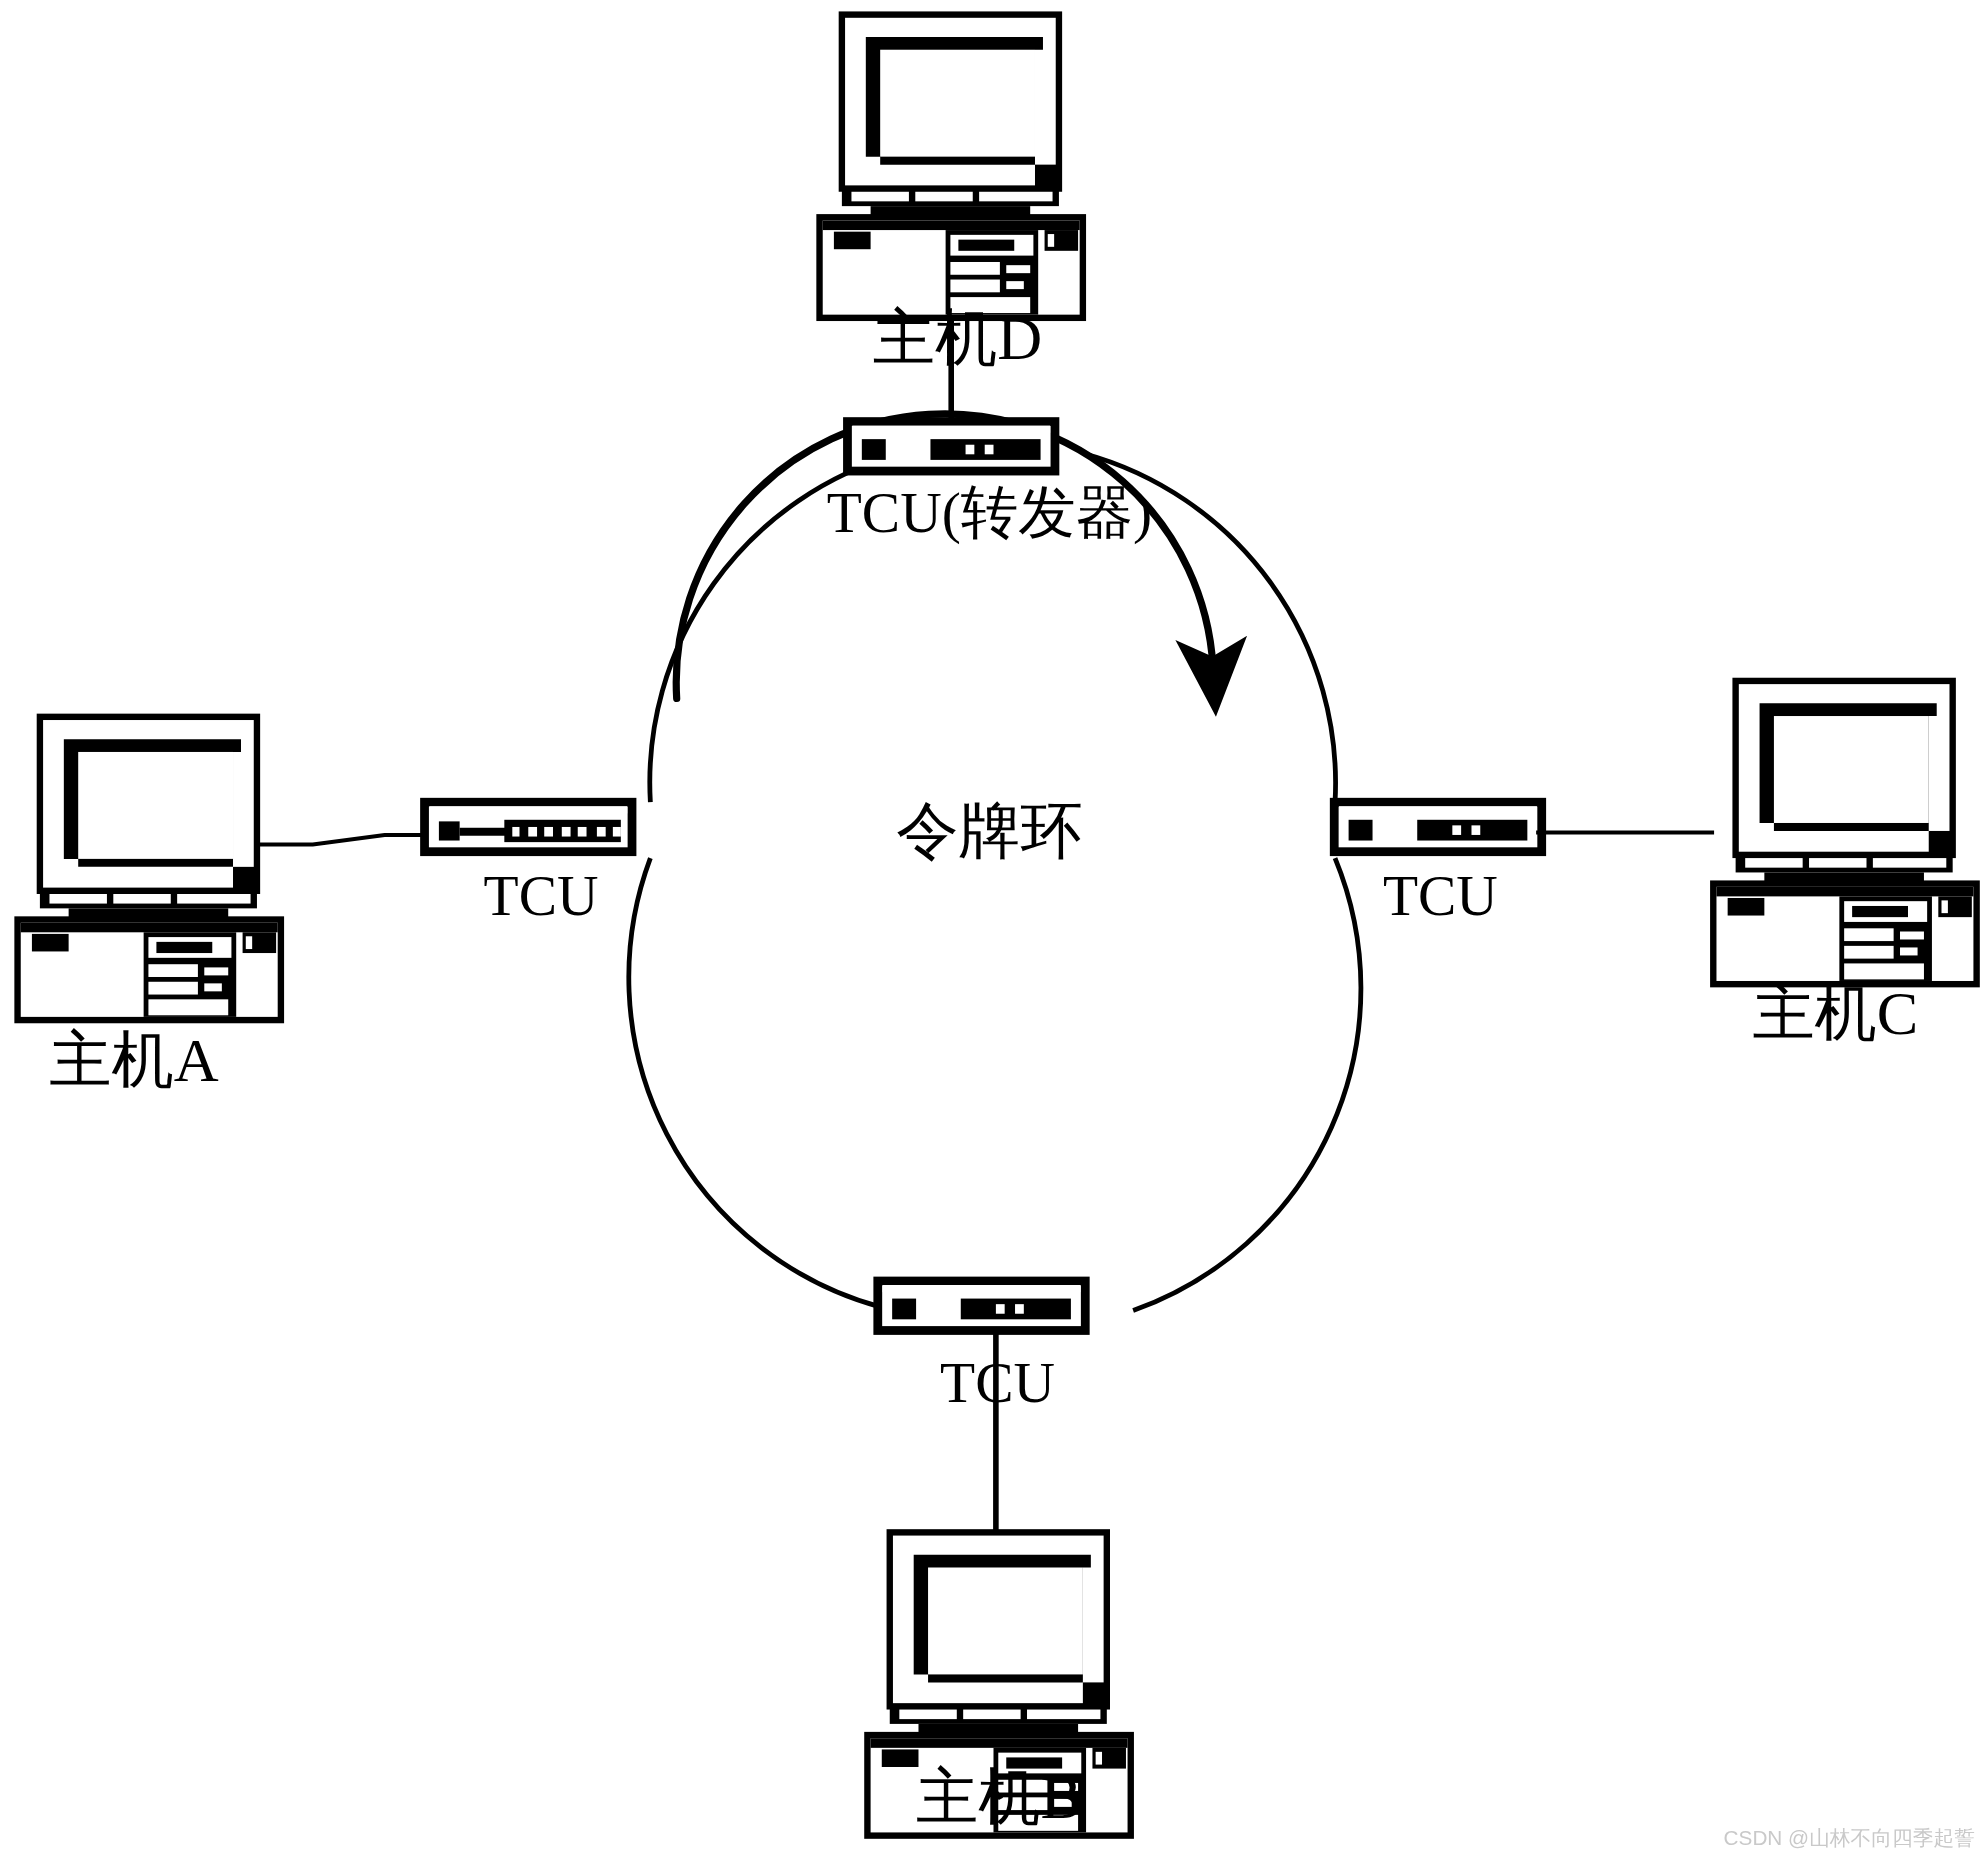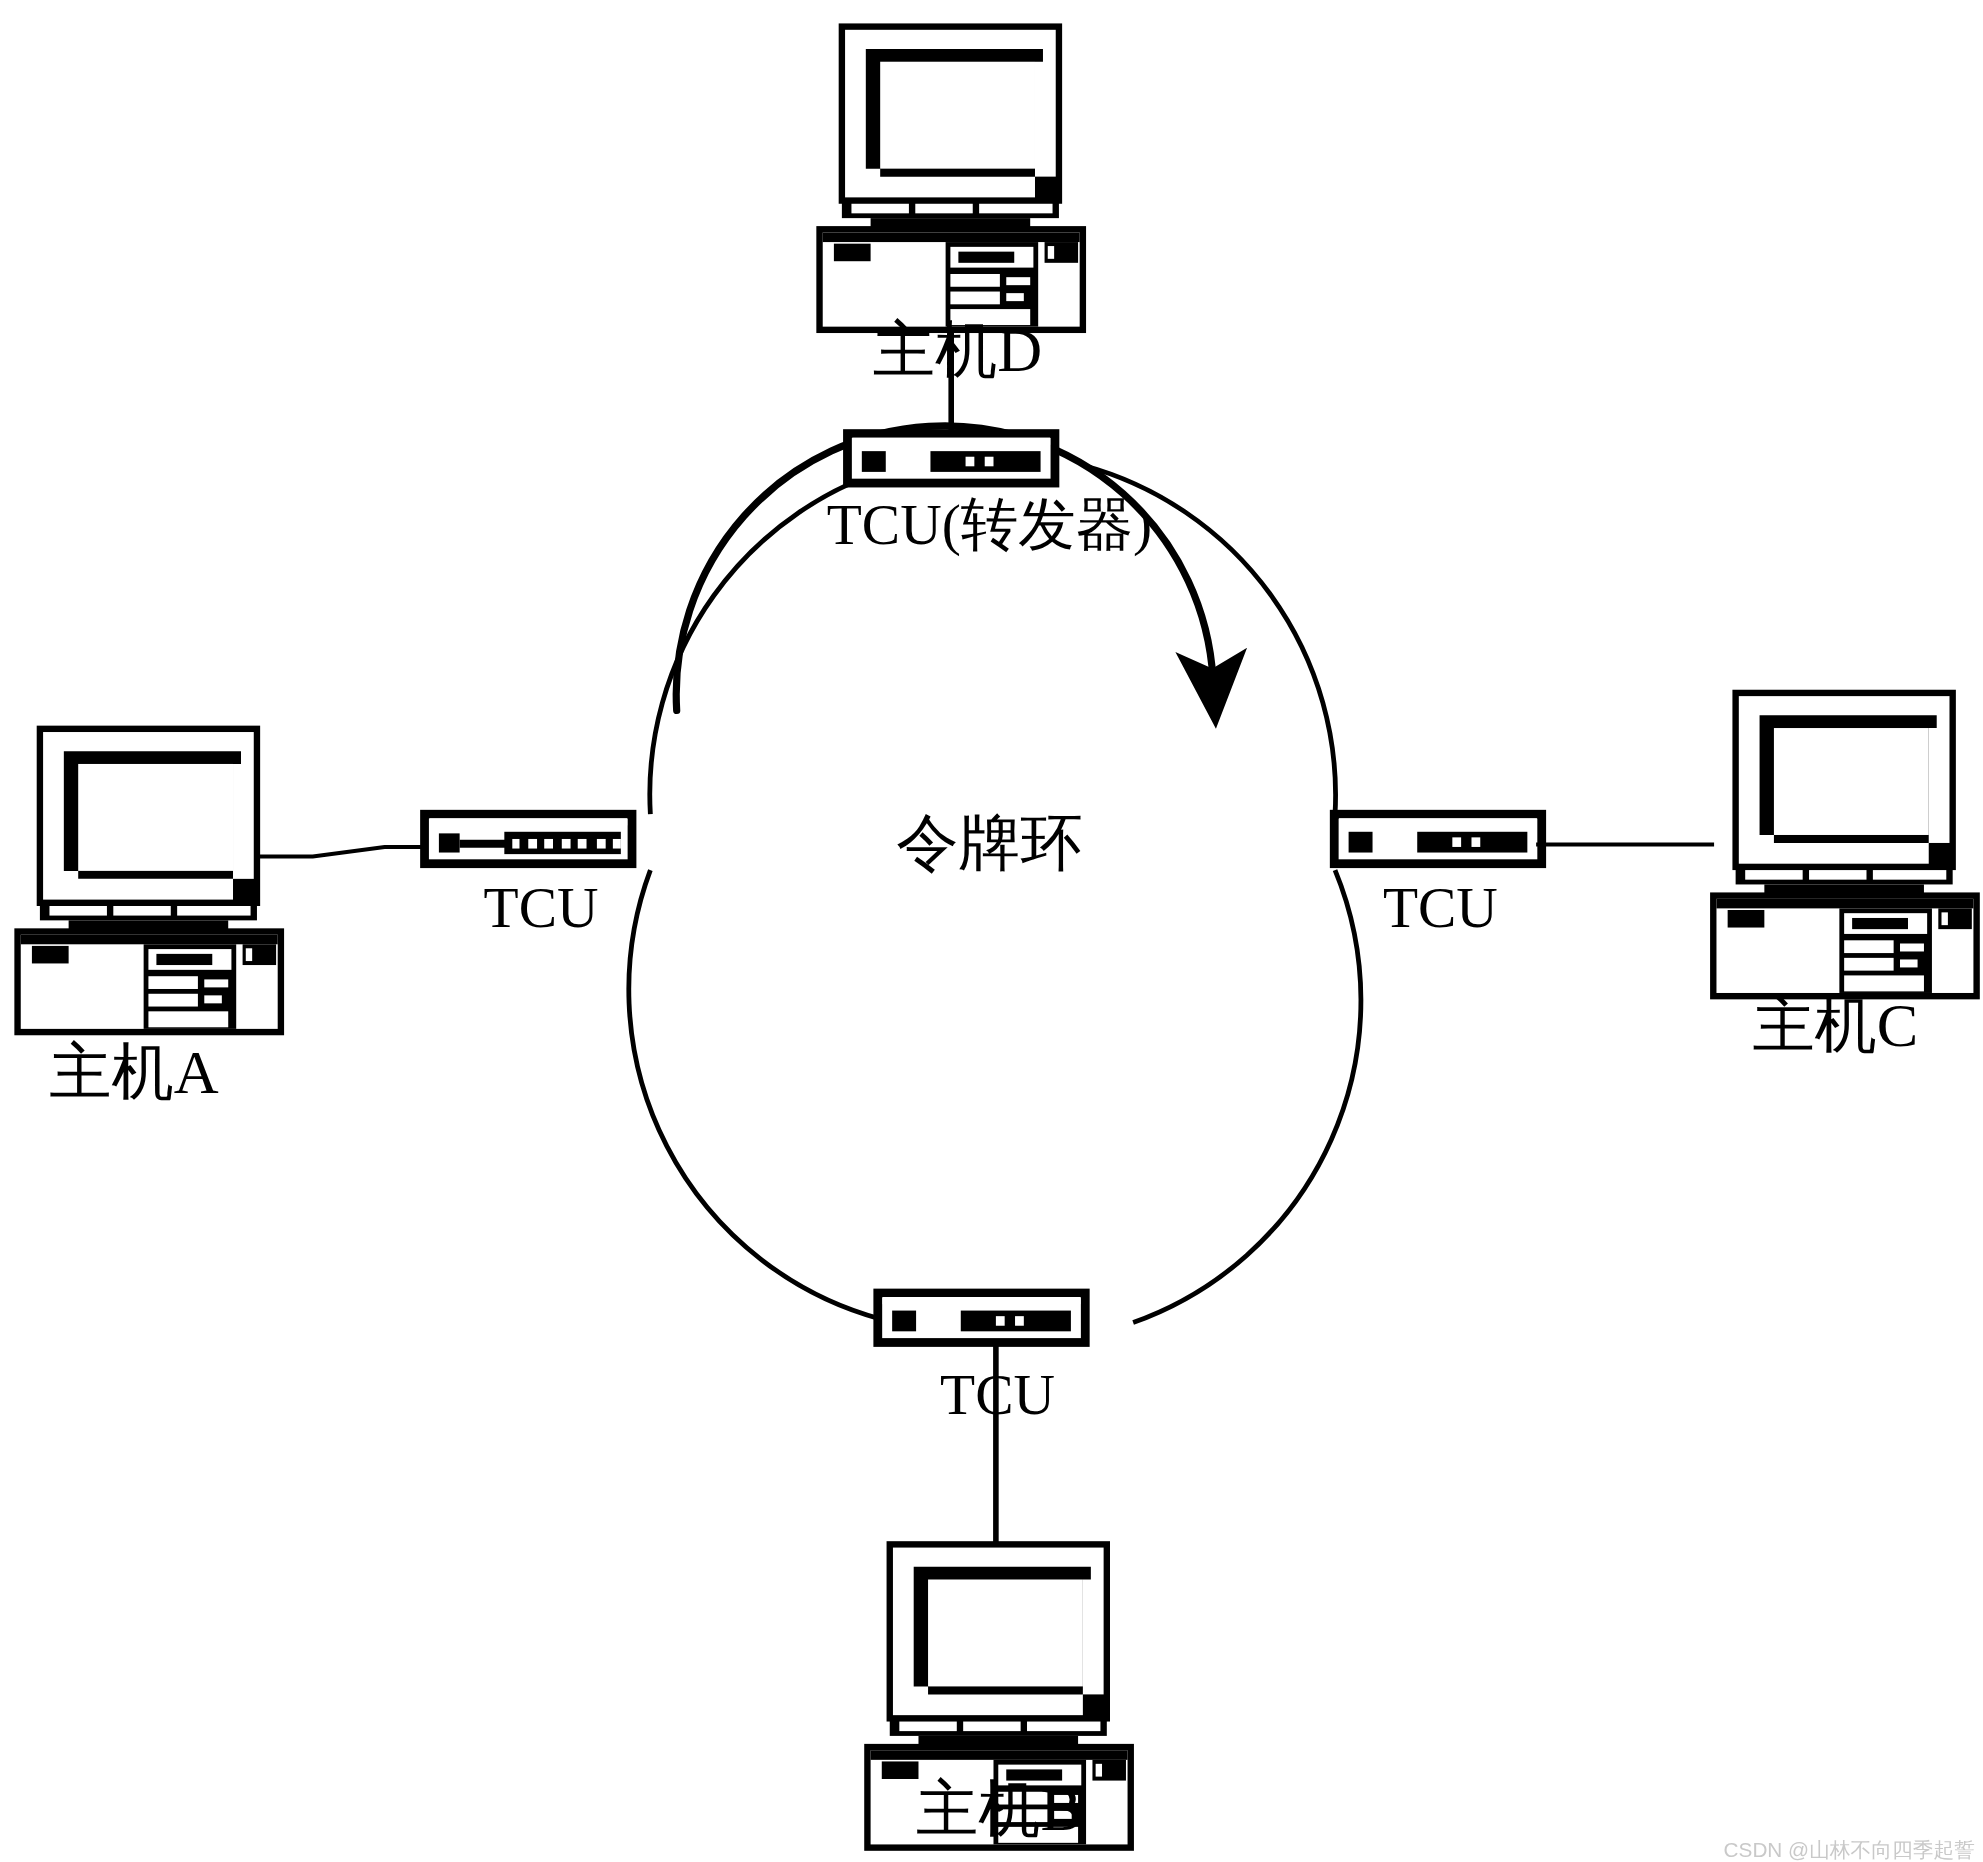--- a/index.html
+++ b/index.html
@@ -10,21 +10,21 @@
   body {
     width: 1983px;
     height: 1863px;
     position: relative;
     overflow: hidden;
     font-family: "Liberation Serif", "DejaVu Serif", serif;
   }
   #diagram-root {
     position: absolute;
     left: 0;
-    top: 12px;
+    top: 0;
     width: 1983px;
     height: 1422px;
   }
   svg.diagram {
     display: block;
     width: 1983px;
     height: 1863px;
   }
   .label-text {
     font-family: "Liberation Serif", "DejaVu Serif", serif;

